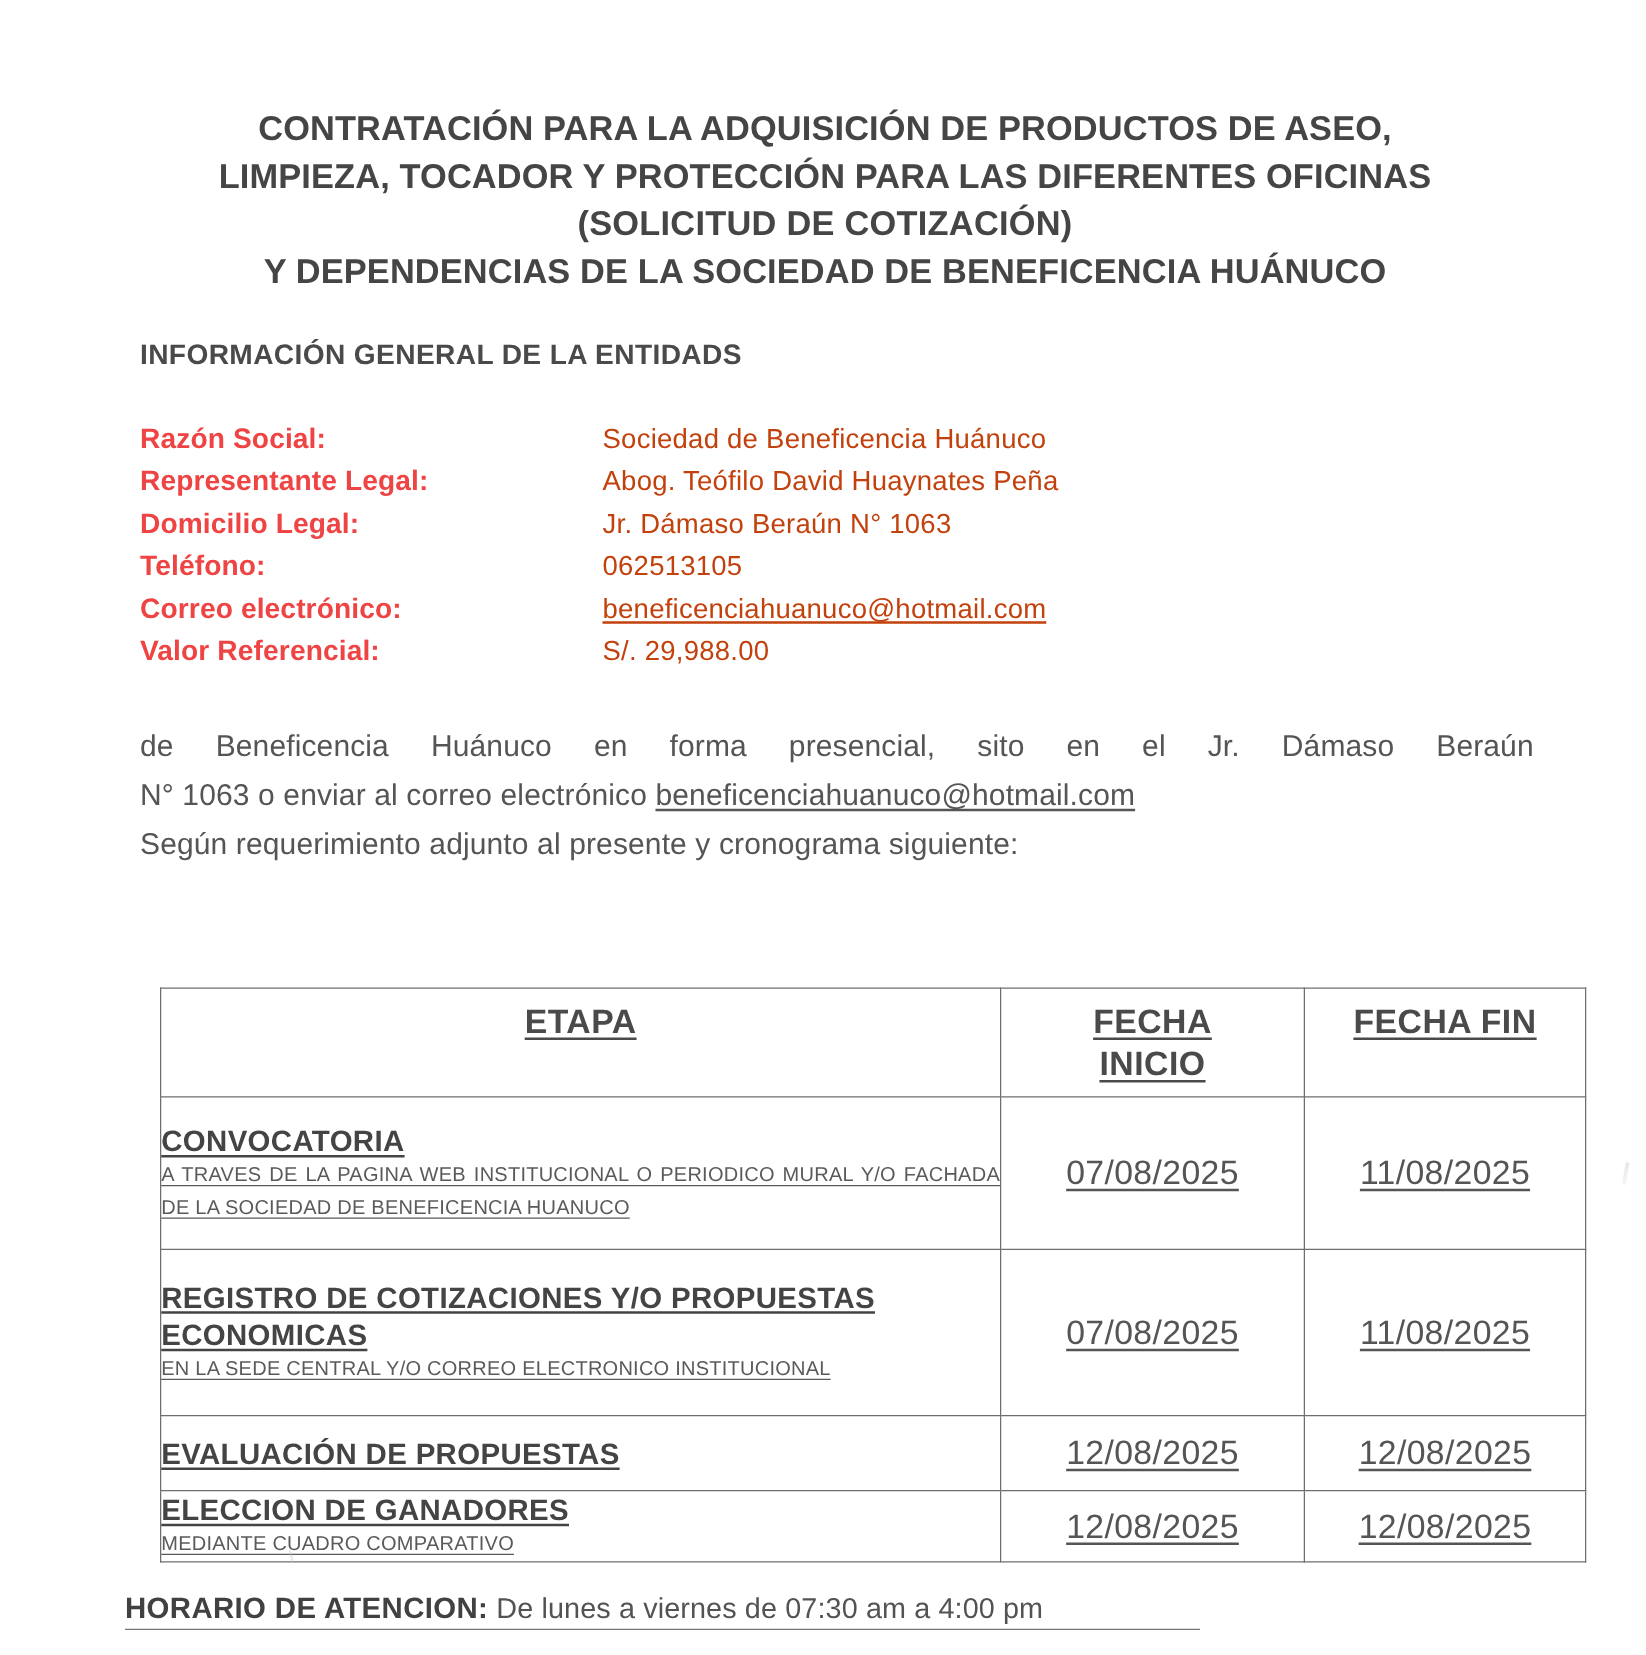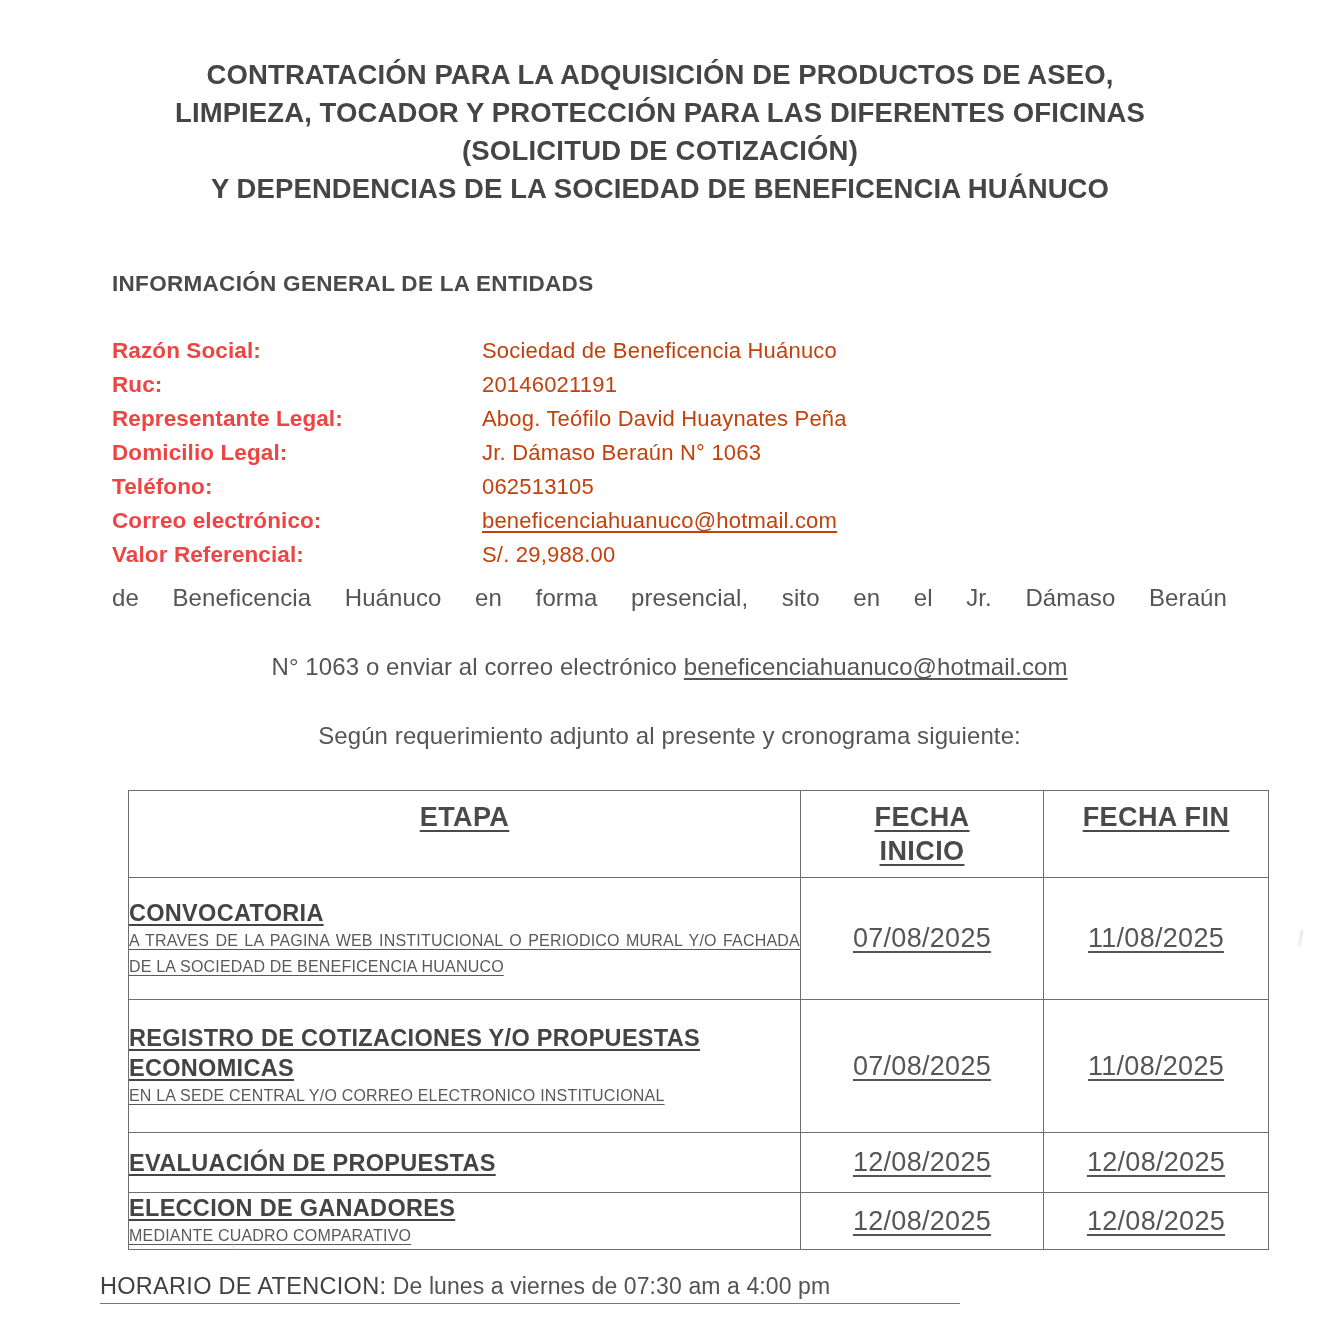--- a/index.html
+++ b/index.html
@@ -19,21 +19,21 @@
 
   .page {
     position: absolute;
     inset: 0;
   }
 
   
   .doc-title {
     position: absolute;
     left: 100px;
-    top: 56px;
+    top: 84px;
     width: 1120px;
     text-align: center;
     font-weight: bold;
     font-size: 27.5px;
     line-height: 38px;
     letter-spacing: 0.1px;
     color: #454545;
   }
   .doc-title .tline { display: block; white-space: nowrap; }
   .doc-title .tline.sub { letter-spacing: 0.2px; }
@@ -90,22 +90,21 @@
     color: #555555;
     letter-spacing: 0.1px;
   }
   .intro-paragraph .just {
     display: block;
     text-align: justify;
     text-align-last: justify;
   }
   .intro-paragraph .last {
     display: block;
-    text-align: center;
-    margin-top: 30px;
+    text-align: left;
   }
   .inline-link {
     text-decoration: underline;
     text-underline-offset: 3px;
   }
 
   
   .schedule-table {
     position: absolute;
     left: 128px;
@@ -196,21 +195,21 @@
     top: 1273px;
     width: 860px;
     font-size: 23px;
     color: #535353;
     letter-spacing: 0.1px;
     border-bottom: 1.6px solid #777;
     padding-bottom: 3px;
     white-space: nowrap;
   }
   .footer-label {
-    font-weight: normal;
+    font-weight: bold;
     font-size: 23.5px;
     color: #414141;
     letter-spacing: 0.3px;
   }
 
   
   .scan-mark {
     position: absolute;
     pointer-events: none;
     opacity: 0.35;
@@ -246,24 +245,20 @@
 
   <div class="section-heading">INFORMACIÓN GENERAL DE LA ENTIDADS</div>
 
   <div class="info-list">
 
     <div class="info-row">
       <div class="info-label">Razón Social:</div>
       <div class="info-value">Sociedad de Beneficencia Huánuco</div>
     </div>
 
-    <div class="info-row">
-      <div class="info-label">Ruc:</div>
-      <div class="info-value">20146021191</div>
-    </div>
 
     <div class="info-row">
       <div class="info-label">Representante Legal:</div>
       <div class="info-value">Abog. Teófilo David Huaynates Peña</div>
     </div>
 
     <div class="info-row">
       <div class="info-label">Domicilio Legal:</div>
       <div class="info-value">Jr. Dámaso Beraún N° 1063</div>
     </div>

